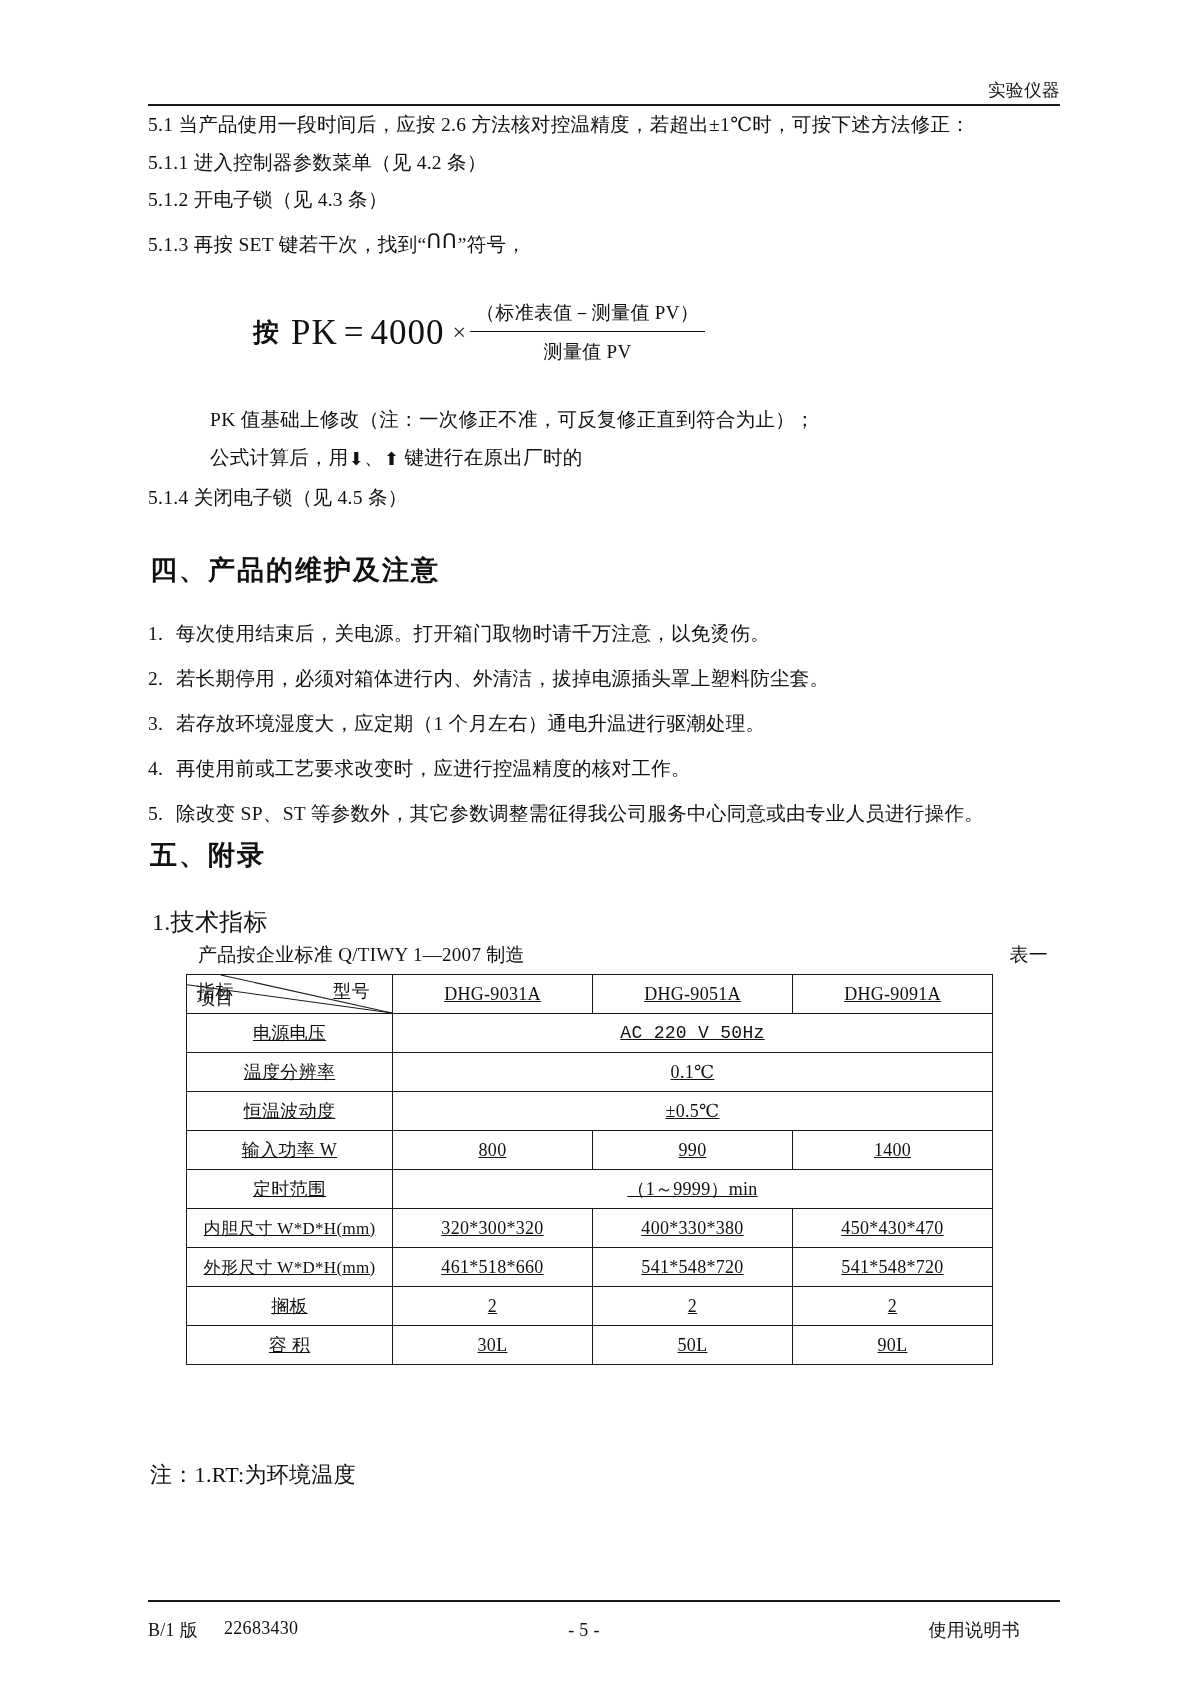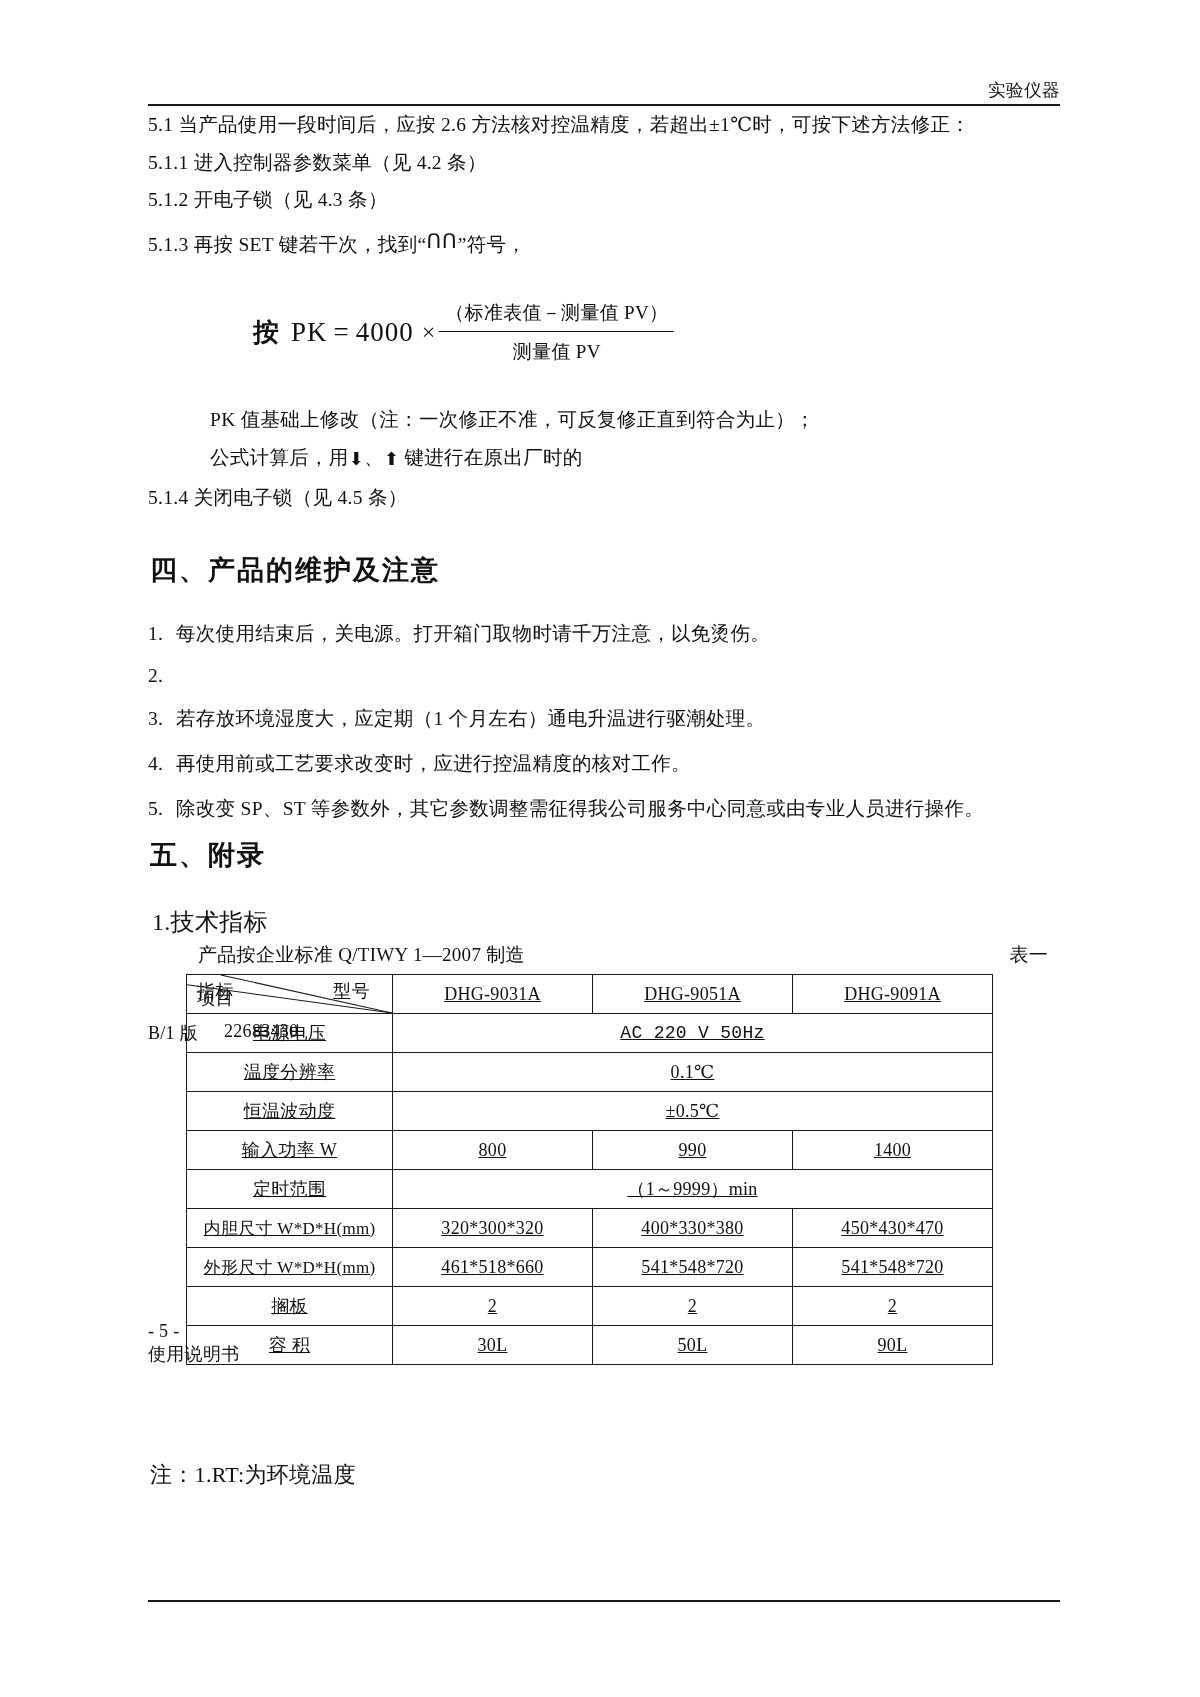--- a/index.html
+++ b/index.html
@@ -72,21 +72,21 @@
     padding-left: 105px;
     font-size: 26px;
   }
   .formula .lead {
     font-weight: bold;
     font-size: 26px;
     letter-spacing: 2px;
     margin-right: 10px;
   }
   .formula .eq {
-    font-size: 27px;
+    font-size: 35px;
     letter-spacing: 1px;
     margin-right: 6px;
     font-family: "Liberation Serif", serif;
   }
   .formula .times {
     font-size: 24px;
     margin: 0 2px 0 2px;
   }
   .frac {
     display: inline-flex;
@@ -248,21 +248,20 @@
   }
   .footer {
     position: absolute;
     bottom: 55px;
     left: 148px;
     width: 912px;
     display: flex;
     align-items: baseline;
     font-size: 18px;
     letter-spacing: 0.3px;
-    flex-direction: column;
   }
   .footer .f-left  { flex: 0 0 300px; display: flex; gap: 26px; }
   .footer .f-mid   { flex: 1; text-align: center; }
   .footer .f-right { flex: 0 0 300px; text-align: right; padding-right: 40px; }
 </style>
 </head>
 <body>
 
 <div class="page">
 
@@ -307,20 +306,21 @@
 
   <div class="section-heading heading-four">四、产品的维护及注意</div>
 
   <div class="list-four">
     <div class="li">
       <span class="marker">1.</span>
       <span>每次使用结束后，关电源。打开箱门取物时请千万注意，以免烫伤。</span>
     </div>
     <div class="li">
       <span class="marker">2.</span>
+      <span>若长期停用，必须对箱体进行内、外清洁，拔掉电源插头罩上塑料防尘套。</span>
     </div>
     <div class="li">
       <span class="marker">3.</span>
       <span>若存放环境湿度大，应定期（1 个月左右）通电升温进行驱潮处理。</span>
     </div>
     <div class="li">
       <span class="marker">4.</span>
       <span>再使用前或工艺要求改变时，应进行控温精度的核对工作。</span>
     </div>
     <div class="li">

